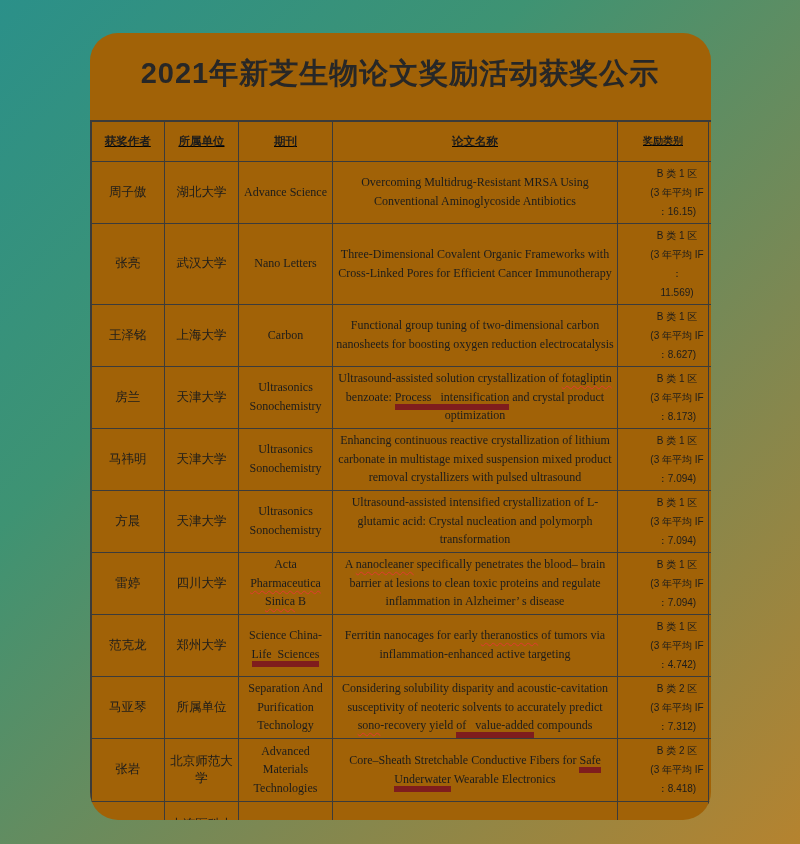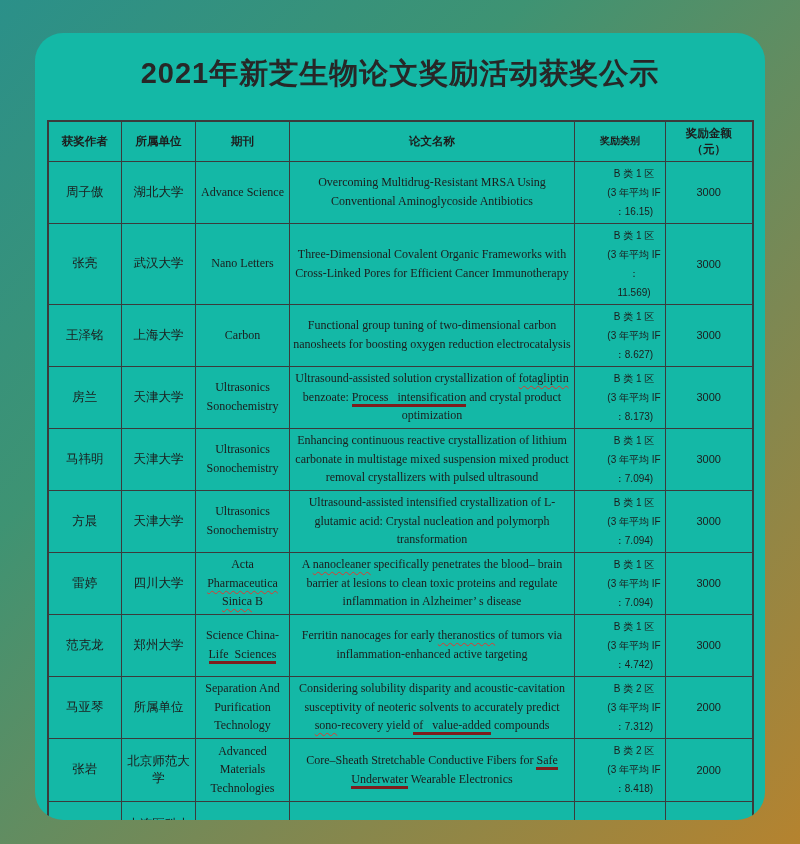--- a/index.html
+++ b/index.html
@@ -2,48 +2,48 @@
 <html><head>
 <meta charset="utf-8">
 <style>
   html,body{margin:0;padding:0;}
   body{
     width:800px;height:844px;overflow:hidden;
     background:linear-gradient(135deg,#2b9089 0%,#3e9373 32%,#7c8853 66%,#b5832f 100%);
     font-family:"Liberation Sans","DejaVu Sans",sans-serif;
   }
   .card{
-    width:730px;height:787px;margin:33px auto 0;background:#14b8a6;
+    width:621px;height:787px;margin:33px auto 0;background:#a16207;
     border-radius:28px;box-sizing:border-box;padding-top:21px;overflow:hidden;
   }
   .title{
     margin:0 0 26px;text-align:center;font-size:29px;font-weight:700;
     color:#272727;letter-spacing:1px;
   }
   table.award{
     border-collapse:collapse;margin:0 auto;table-layout:fixed;width:705px;
     border:2px solid #3b3b3b;
   }
   th,td{
     border:1px solid #3b3b3b;text-align:center;vertical-align:middle;
     padding:2px 3px;color:#1c1c1c;overflow:hidden;
   }
-  thead tr{height:40px;}
+  thead tr{height:40px;text-decoration:underline;}
   th{font-size:11.5px;font-weight:700;line-height:1.4;}
   th.h4{font-size:10px;}
   .c-author,.c-aff{font-size:12.5px;}
   .c-journal,.c-title{font-size:12px;line-height:1.55;font-family:Liberation Serif, serif;}
   .c-cat{font-size:10px;line-height:1.9;padding-left:31px;}
   .c-amount{font-size:11px;}
   .mark-red{
     text-decoration:underline;text-decoration-style:wavy;
     text-decoration-color:#e03a2f;text-decoration-thickness:1px;
     text-underline-offset:3px;
   }
-  .mark-blue{border-bottom:3px solid #7f1d1d;}
+  .mark-blue{border-bottom:6px solid #7f1d1d;}
 </style>
 </head>
 <body>
 
 <div class="card">
   <h1 class="title">2021年新芝生物论文奖励活动获奖公示</h1>
   <table class="award">
     <colgroup>
       <col style="width:74px">
         <col style="width:74px">

